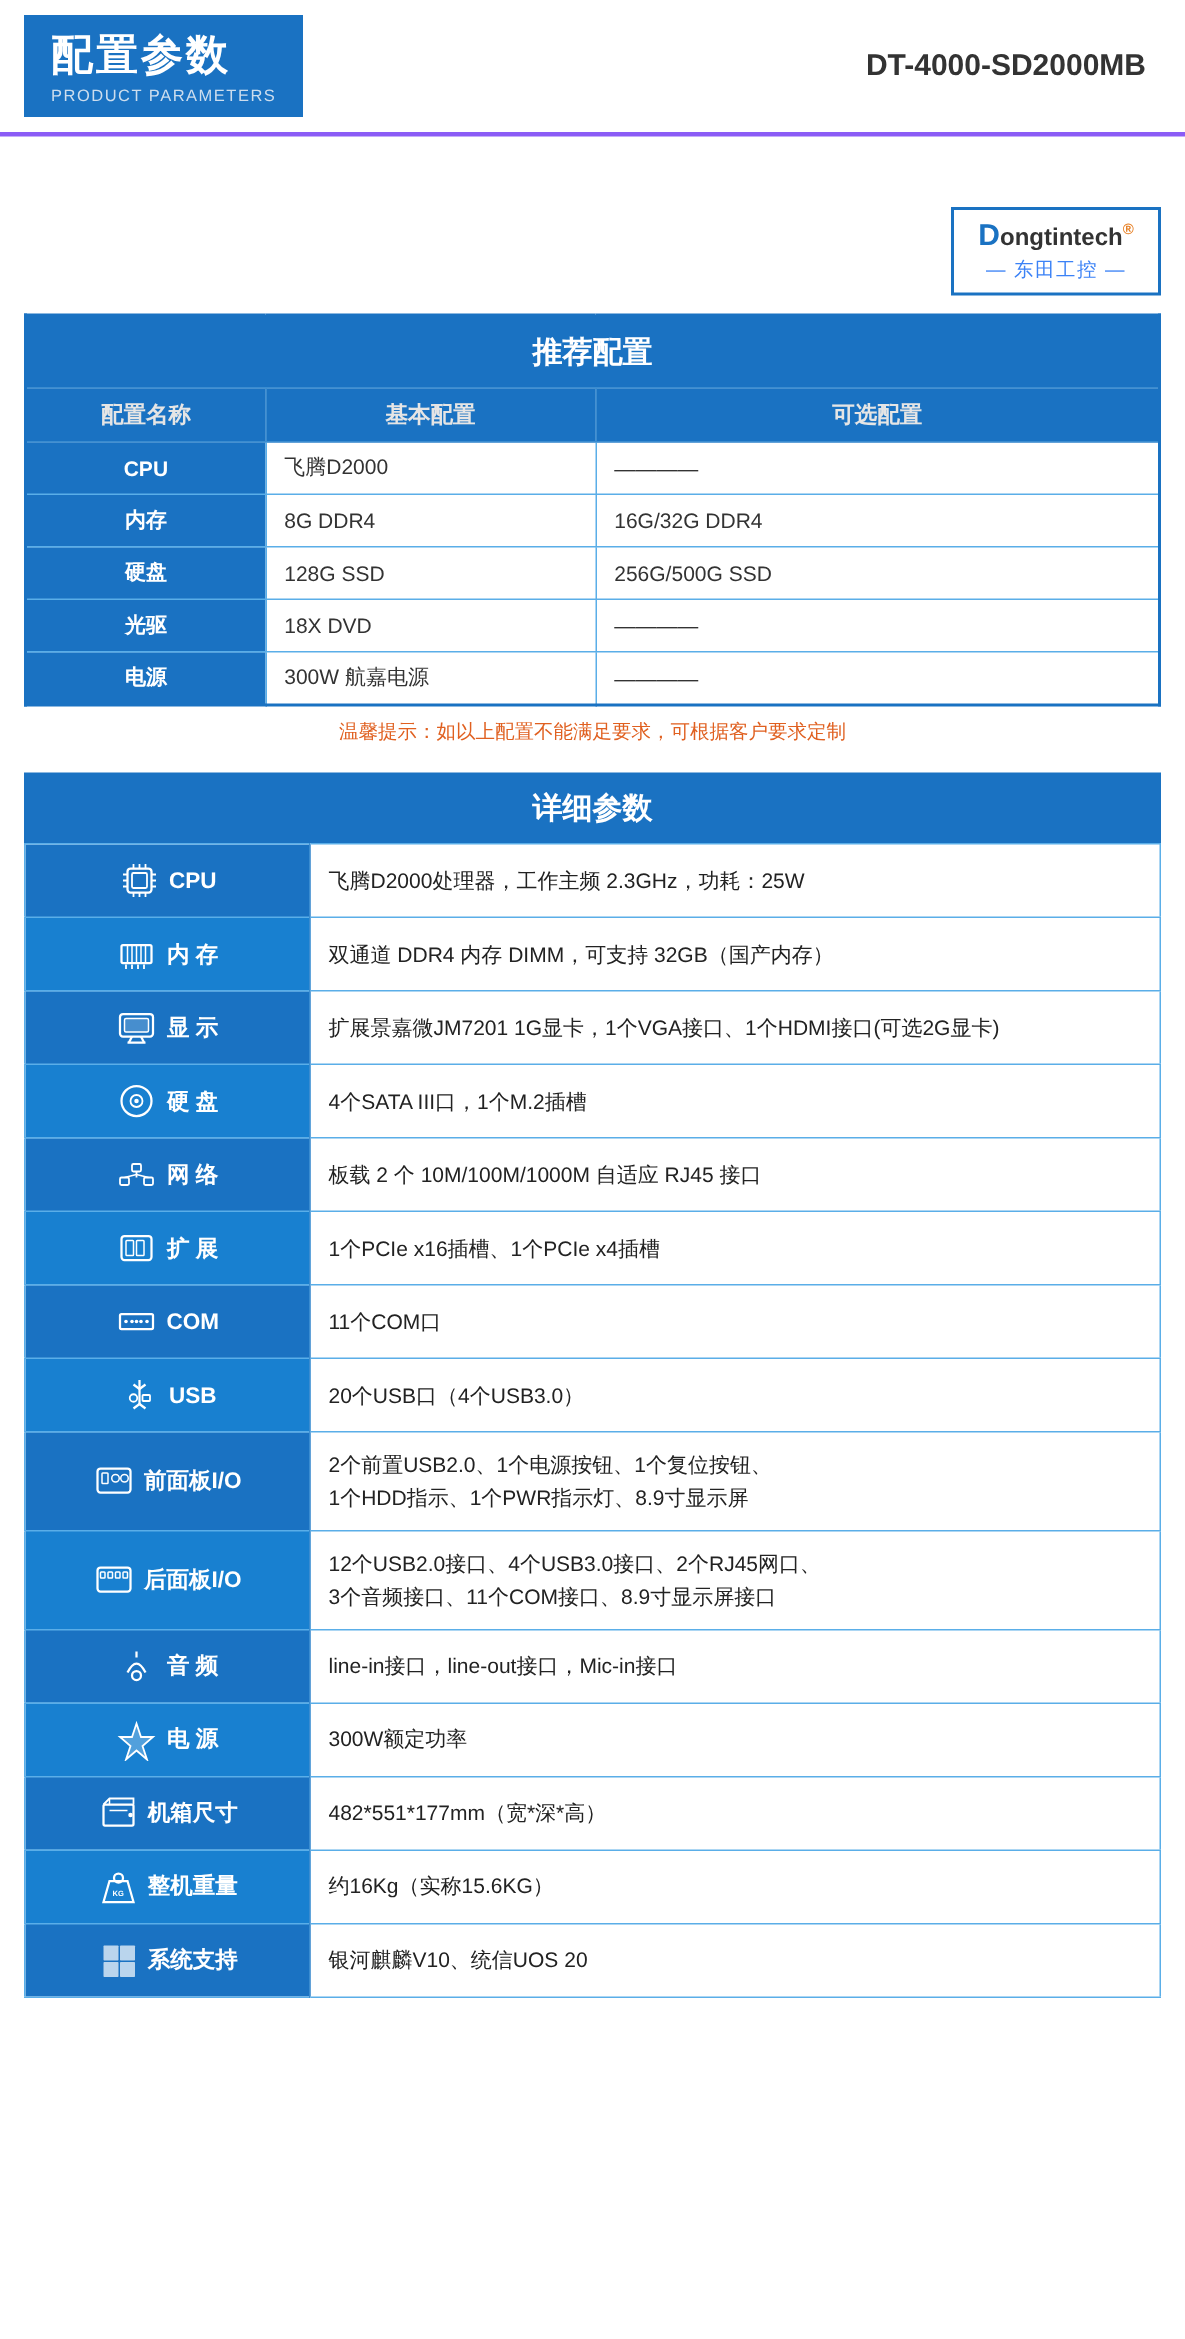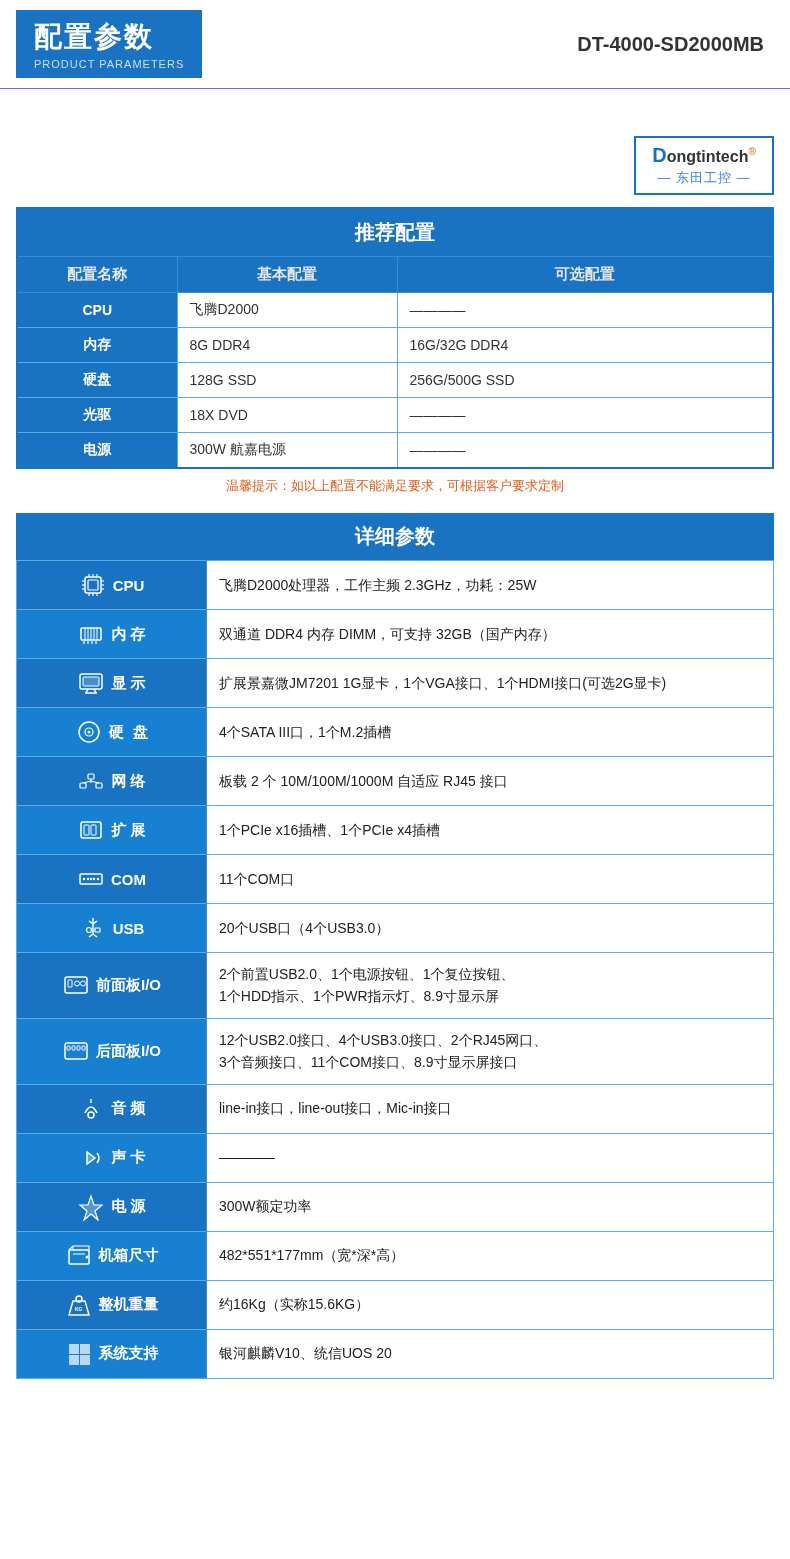--- a/index.html
+++ b/index.html
@@ -10,21 +10,21 @@
       font-size: 14px;
       color: #333;
     }
 
     
     .header {
       display: flex;
       align-items: center;
       padding: 10px 16px;
       background: #fff;
-      border-bottom: 1px solid #8b5cf6;
+      border-bottom: 3px solid #8b5cf6;
     }
     .header-title-box {
       background: #1a72c2;
       padding: 8px 18px 8px 18px;
       color: #fff;
       margin-right: 30px;
       min-width: 160px;
     }
     .header-title-box .main-title {
       font-size: 28px;
@@ -331,21 +331,21 @@
                   <line x1="8" y1="24" x2="20" y2="24" stroke="white" stroke-width="1.5"></line>
                   <rect x="6" y="8" width="16" height="9" rx="1" fill="white" fill-opacity="0.2" stroke="white" stroke-width="1"></rect>
                 </svg>
               </span>
         <span class="label-text">显 示</span>
       </div>
     </td>
     <td class="value-cell">扩展景嘉微JM7201 1G显卡，1个VGA接口、1个HDMI接口(可选2G显卡)</td>
   </tr>
         <tr class="detail-row">
-    <td class="label-cell" style="width:190px; text-align:left;font-family:Liberation Mono, monospace;">
+    <td class="label-cell" style="width:190px; text-align:left;">
       <div class="label-inner">
         <span class="icon-svg">
                 <svg viewBox="0 0 28 28" fill="none" xmlns="http://www.w3.org/2000/svg">
                   <circle cx="14" cy="14" r="10" stroke="white" stroke-width="1.5"></circle>
                   <circle cx="14" cy="14" r="4" stroke="white" stroke-width="1.2"></circle>
                   <circle cx="14" cy="14" r="1.5" fill="white"></circle>
                 </svg>
               </span>
         <span class="label-text">硬 盘</span>
       </div>
@@ -468,34 +468,20 @@
         <span class="label-text">音 频</span>
       </div>
     </td>
     <td class="value-cell">line-in接口，line-out接口，Mic-in接口</td>
   </tr>
         <tr class="detail-row">
     <td class="label-cell" style="width:190px; text-align:center;">
       <div class="label-inner">
         <span class="icon-svg">
                 <svg viewBox="0 0 28 28" fill="none" xmlns="http://www.w3.org/2000/svg">
-                  <polygon points="10,8 10,20 18,14" stroke="white" stroke-width="1.5" fill="white" fill-opacity="0.3"></polygon>
-                  <path d="M20 9 Q24 14 20 19" stroke="white" stroke-width="1.5" fill="none"></path>
-                </svg>
-              </span>
-        <span class="label-text">声 卡</span>
-      </div>
-    </td>
-    <td class="value-cell">————</td>
-  </tr>
-        <tr class="detail-row">
-    <td class="label-cell" style="width:190px; text-align:center;">
-      <div class="label-inner">
-        <span class="icon-svg">
-                <svg viewBox="0 0 28 28" fill="none" xmlns="http://www.w3.org/2000/svg">
                   <polygon points="14,3 17,12 25,12 18,18 21,27 14,21 7,27 10,18 3,12 11,12" stroke="white" stroke-width="1.2" fill="white" fill-opacity="0.25"></polygon>
                 </svg>
               </span>
         <span class="label-text">电 源</span>
       </div>
     </td>
     <td class="value-cell">300W额定功率</td>
   </tr>
         <tr class="detail-row">
     <td class="label-cell" style="width:190px; text-align:center;">

